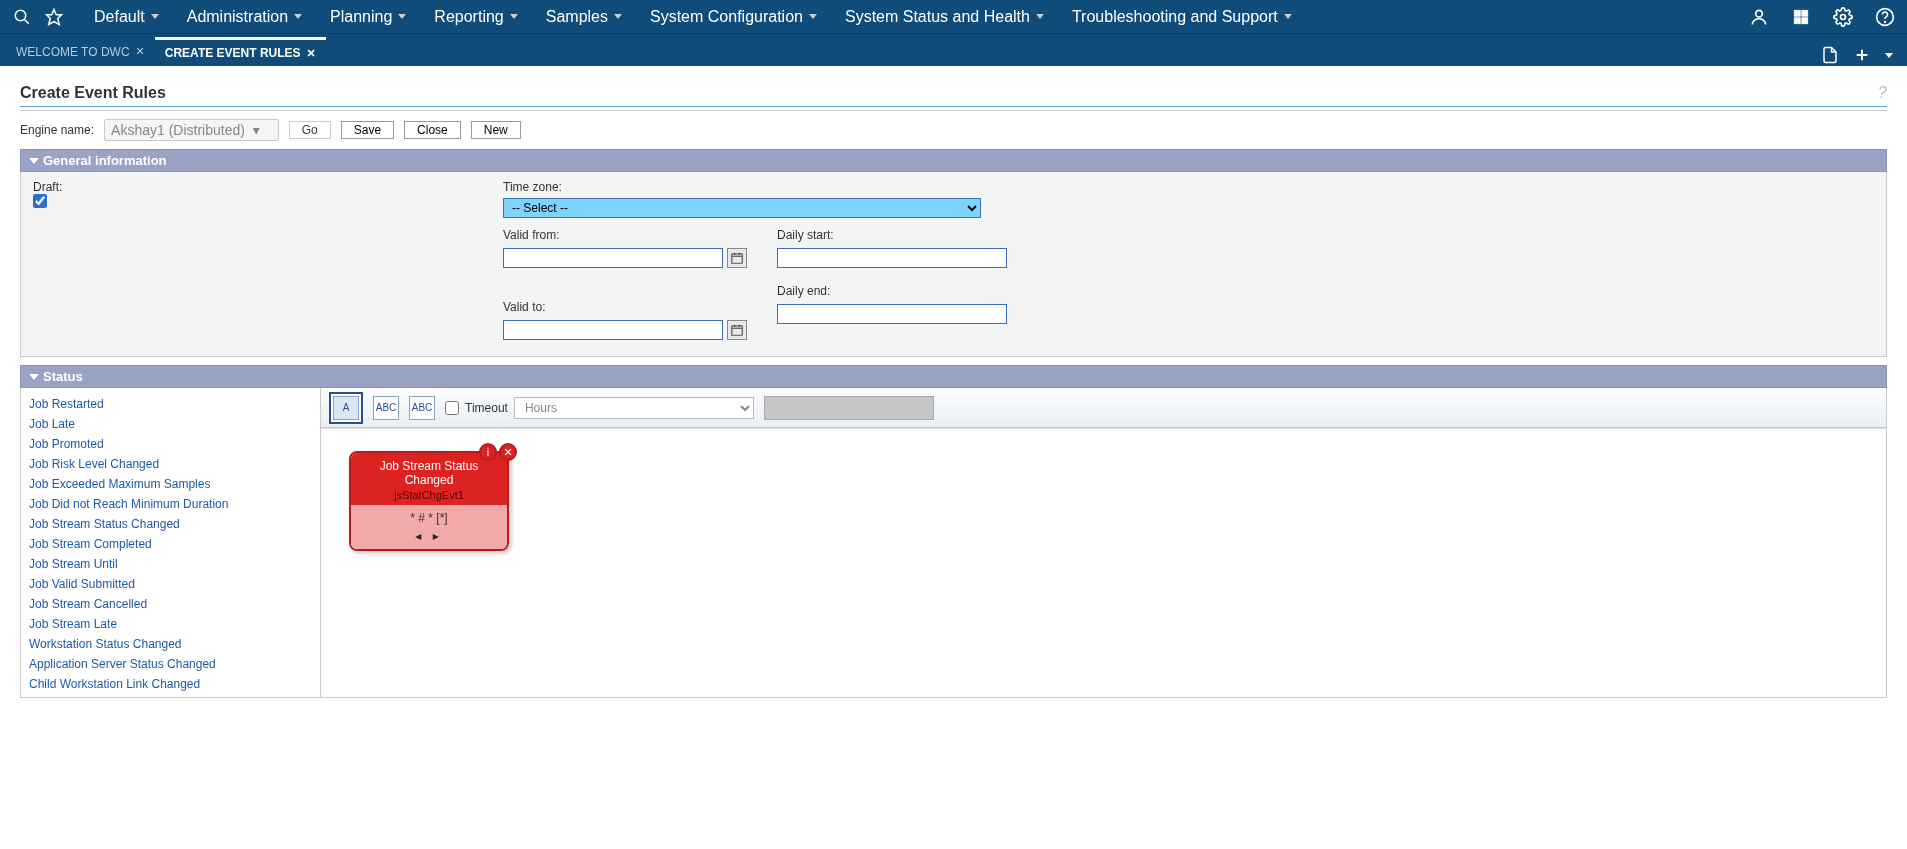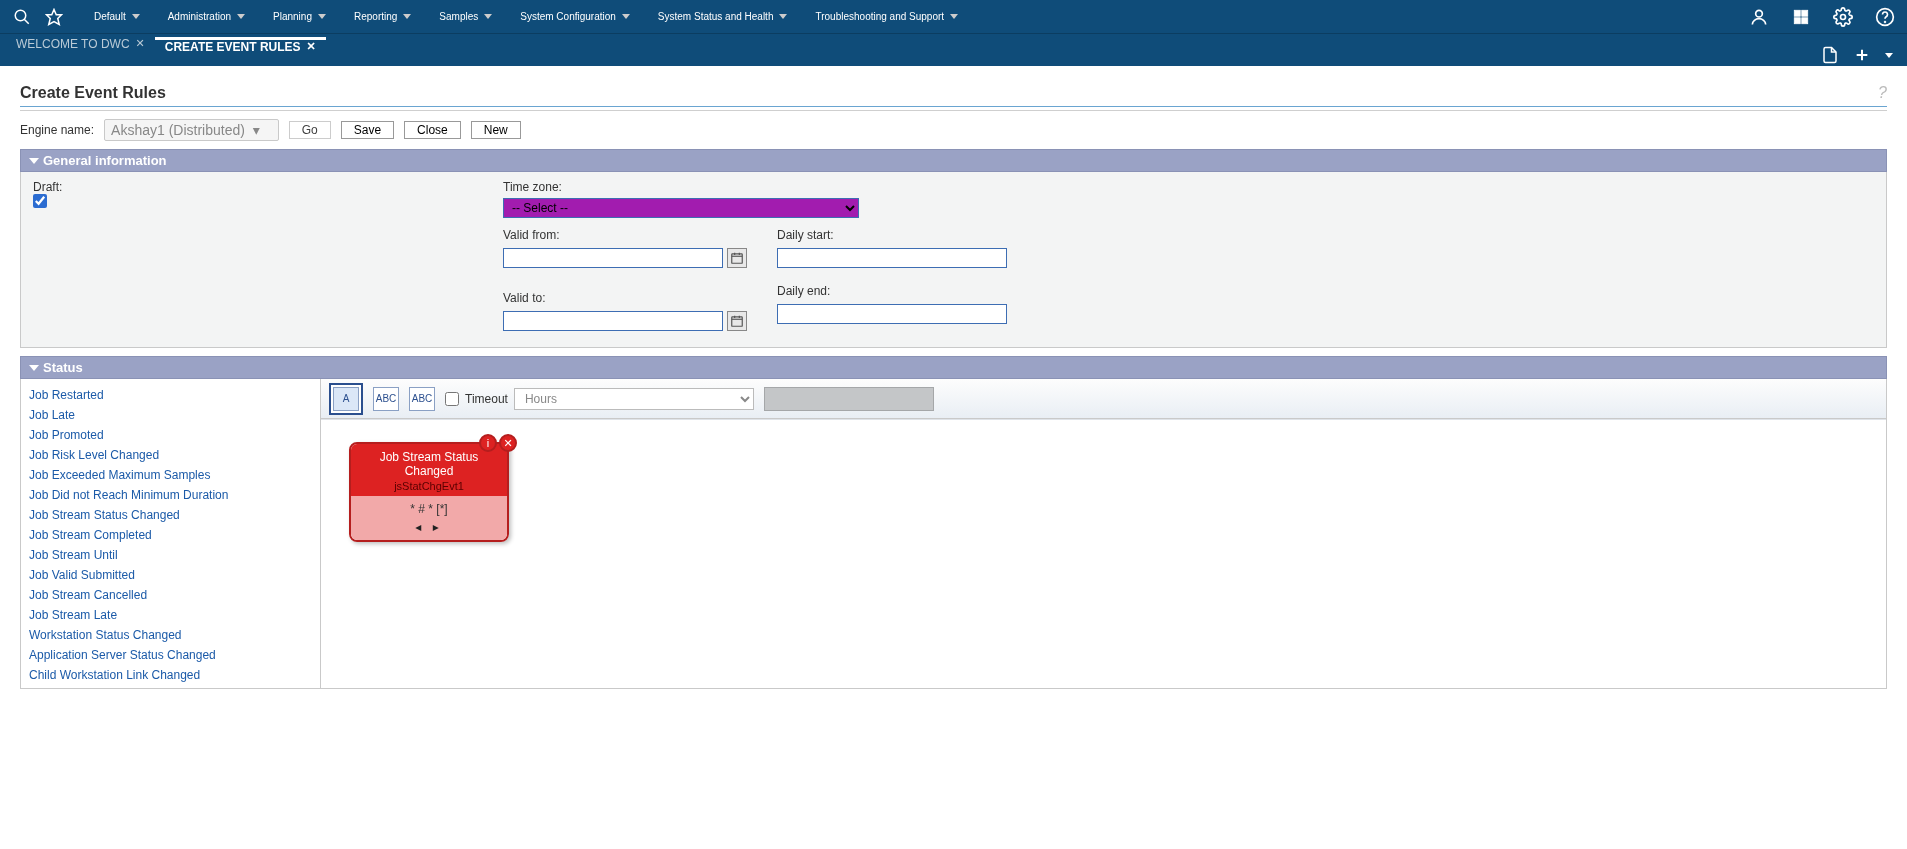--- a/index.html
+++ b/index.html
@@ -7,32 +7,32 @@
   body { overflow: hidden; }
 
   
   .menubar {
     display: flex; align-items: center; height: 33px;
     background: #0F4C79; color: #fff; padding: 0 6px;
     width: 100%;
   }
   .menubar .icon-slot { width: 24px; height: 24px; display:flex; align-items:center; justify-content:center; margin: 0 4px; cursor:pointer; }
   .menubar .menu-items { display:flex; align-items:center; gap: 8px; margin-left: 14px; }
-  .menubar .menu-item { display:flex; align-items:center; gap:6px; padding: 0 10px; height:33px; cursor:pointer; font-size:10px; color:#fff; }
+  .menubar .menu-item { display:flex; align-items:center; gap:6px; padding: 0 10px; height:33px; cursor:pointer; font-size:16px; color:#fff; }
   .menubar .menu-item .caret-down { width:0; height:0; border-left:4px solid transparent; border-right:4px solid transparent; border-top:5px solid #ccc; }
   .menubar .right-icons { margin-left:auto; display:flex; align-items:center; gap:10px; }
   .menubar .right-icons .icon-slot svg { stroke:#fff; }
 
   
   .tabstrip {
     height: 33px; background: #0F4C79; display:flex; align-items:flex-end; padding: 0 0 0 6px;
     border-top: 1px solid #0b3d61;
   }
   .tabstrip .tab {
-    display:flex; gap:6px; padding: 0 10px; height:29px;
+    display:flex; align-items:center; gap:6px; padding: 0 10px; height:29px;
     color:#b9cad6; font-size:12px; cursor:pointer; position:relative;
   }
   .tabstrip .tab.active { color:#fff; font-weight:bold; border-top: 3px solid #fff; background:#0F4C79;}
   .tabstrip .tab .close-x { font-size:11px; color:#b9cad6; cursor:pointer;}
   .tabstrip .tab.active .close-x { color:#fff; }
   .tabstrip .right { margin-left:auto; display:flex; align-items:center; gap:10px; padding-right:14px; }
   .tabstrip .right .icon-slot { width:22px; height:22px; display:flex; align-items:center; justify-content:center; cursor:pointer; }
   .tabstrip .right .caret-down { width:0; height:0; border-left:4px solid transparent; border-right:4px solid transparent; border-top:5px solid #fff; cursor:pointer; margin-left:2px;}
 
   
@@ -93,21 +93,21 @@
   .rule-name-wrap .plus-green { color:#5a8d2d; font-weight:bold; font-size:14px; margin-right:2px;}
   .rule-name-input { background:#fdf6dc; border:1px solid #9a9a9a; height:20px; flex:1; padding:1px 4px;}
   .desc-input  { width:400px; }
 
   .draft-col { padding-top: 0; }
   .checkbox { width:14px; height:14px; accent-color:#2b6cd1; }
 
   .right-fields { display:grid; grid-template-columns: 250px 230px; gap:10px 24px; align-items:start;}
   .tz-row { grid-column: 1 / span 2; display:flex; flex-direction:column; gap:4px;}
   .tz-select {
-    border:1px solid #3d6db3; background:#a21caf; height:20px; font-size:12px; width:356px; padding:0 4px;
+    border:1px solid #3d6db3; background:#7dd3fc; height:20px; font-size:12px; width:478px; padding:0 4px;
   }
   .date-row { display:flex; gap:4px; align-items:center;}
   .date-input { width:220px; }
   .cal-btn { width:20px; height:20px; border:1px solid #888; background:#e8e8e8; display:flex; align-items:center; justify-content:center; cursor:pointer;}
   .cal-btn svg { width:14px; height:14px; }
 
   
   .events-body { display:flex; border:1px solid #c9c9c9; border-top:none; height:310px; }
   .events-list {
     width:300px; border-right:1px solid #c9c9c9; overflow-y:scroll; background:#fff; padding:6px 8px;
@@ -324,21 +324,21 @@
               <input class="text-input date-input" type="text" value="" style="">
               <div class="cal-btn">
                 <svg viewBox="0 0 24 24" fill="none" stroke="#555" stroke-width="2">
                     <rect x="3" y="5" width="18" height="16" rx="1"></rect>
                     <line x1="3" y1="9" x2="21" y2="9"></line>
                     <line x1="8" y1="3" x2="8" y2="7"></line>
                     <line x1="16" y1="3" x2="16" y2="7"></line>
                   </svg>
               </div>
             </div>
-            <span class="field-label" style="margin-top:17px">Valid to:</span>
+            <span class="field-label" style="margin-top:26px">Valid to:</span>
             <div class="date-row">
               <input class="text-input date-input" type="text" value="" style="">
               <div class="cal-btn">
                 <svg viewBox="0 0 24 24" fill="none" stroke="#555" stroke-width="2">
                     <rect x="3" y="5" width="18" height="16" rx="1"></rect>
                     <line x1="3" y1="9" x2="21" y2="9"></line>
                     <line x1="8" y1="3" x2="8" y2="7"></line>
                     <line x1="16" y1="3" x2="16" y2="7"></line>
                   </svg>
               </div>

